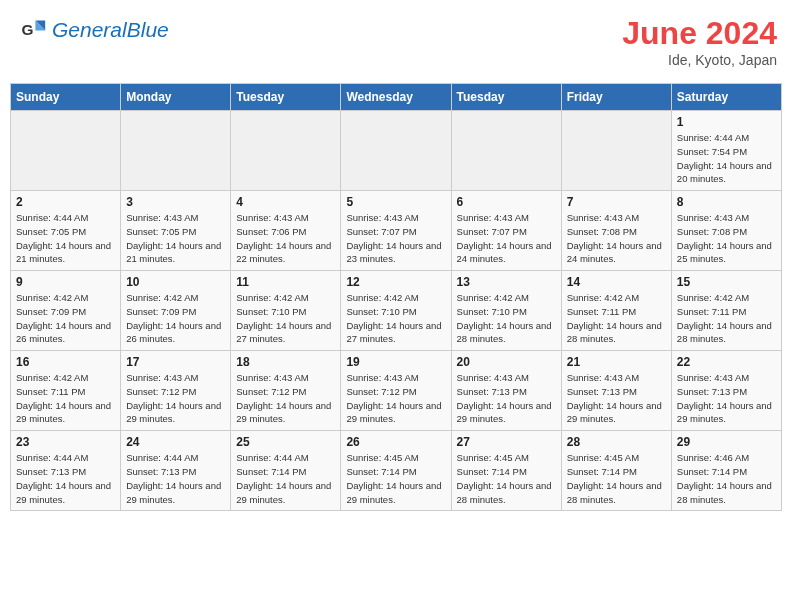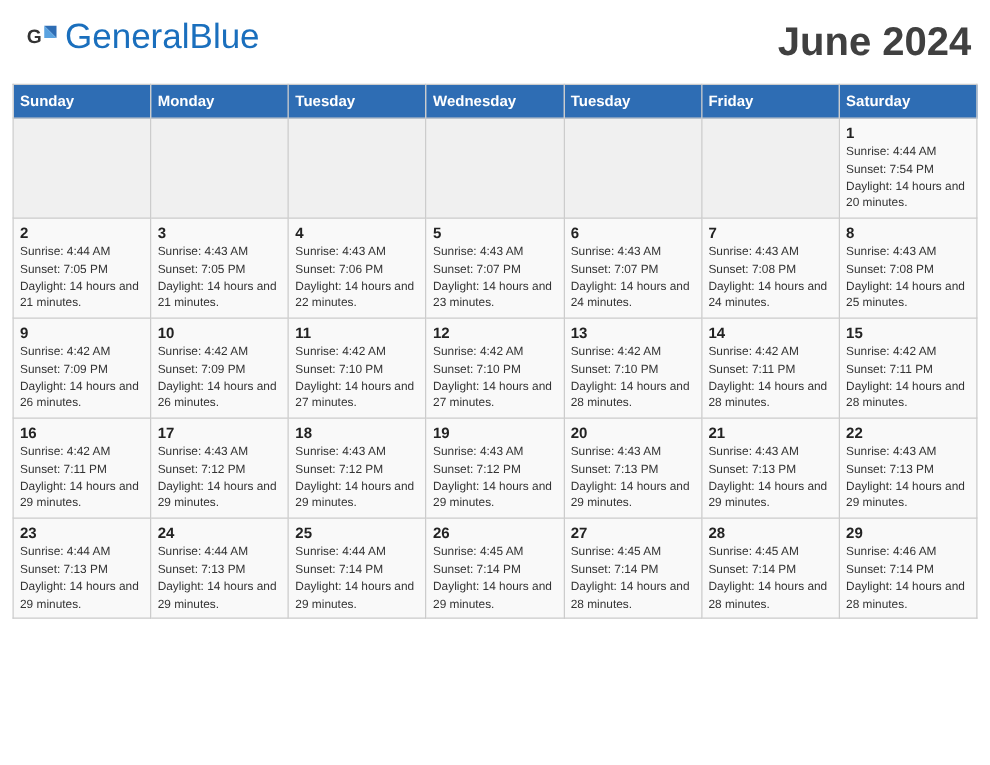--- a/index.html
+++ b/index.html
@@ -16,36 +16,37 @@
       align-items: flex-start;
       margin-bottom: 10px;
       padding: 5px 5px 5px 10px;
     }
     .logo {
       display: flex;
       align-items: center;
       gap: 4px;
     }
     .logo-text {
-      font-size: 28px;
+      font-size: 21px;
       color: #333;
       line-height: 1;
+      font-style: italic;
     }
     .logo-text span { color: #1a6fbd; }
     .logo-icon {
       width: 28px;
       height: 28px;
     }
     .title-block {
       text-align: right;
     }
     .title-block .month-year {
       font-size: 32px;
       font-weight: bold;
-      color: #404040;
+      color: #ef4444;
       text-align: right;
     }
     .title-block .location {
       font-size: 14px;
       color: #555;
     }
     .calendar {
       width: 100%;
       border-collapse: collapse;
       border: 1px solid #ccc;
@@ -96,20 +97,21 @@
       <polygon points="22,8 36,22 22,22" fill="#5ba3e0"></polygon>
     </svg>
     <div>
       <div class="logo-text">
         <span>General</span><span>Blue</span>
       </div>
     </div>
   </div>
   <div class="title-block">
     <div class="month-year">June 2024</div>
+    <div class="location">Ide, Kyoto, Japan</div>
   </div>
 </div>
 
 <table class="calendar" id="calendar-table">
   <thead id="calendar-head">
       <tr>
         <th>Sunday</th>
         <th>Monday</th>
         <th>Tuesday</th>
         <th>Wednesday</th>

